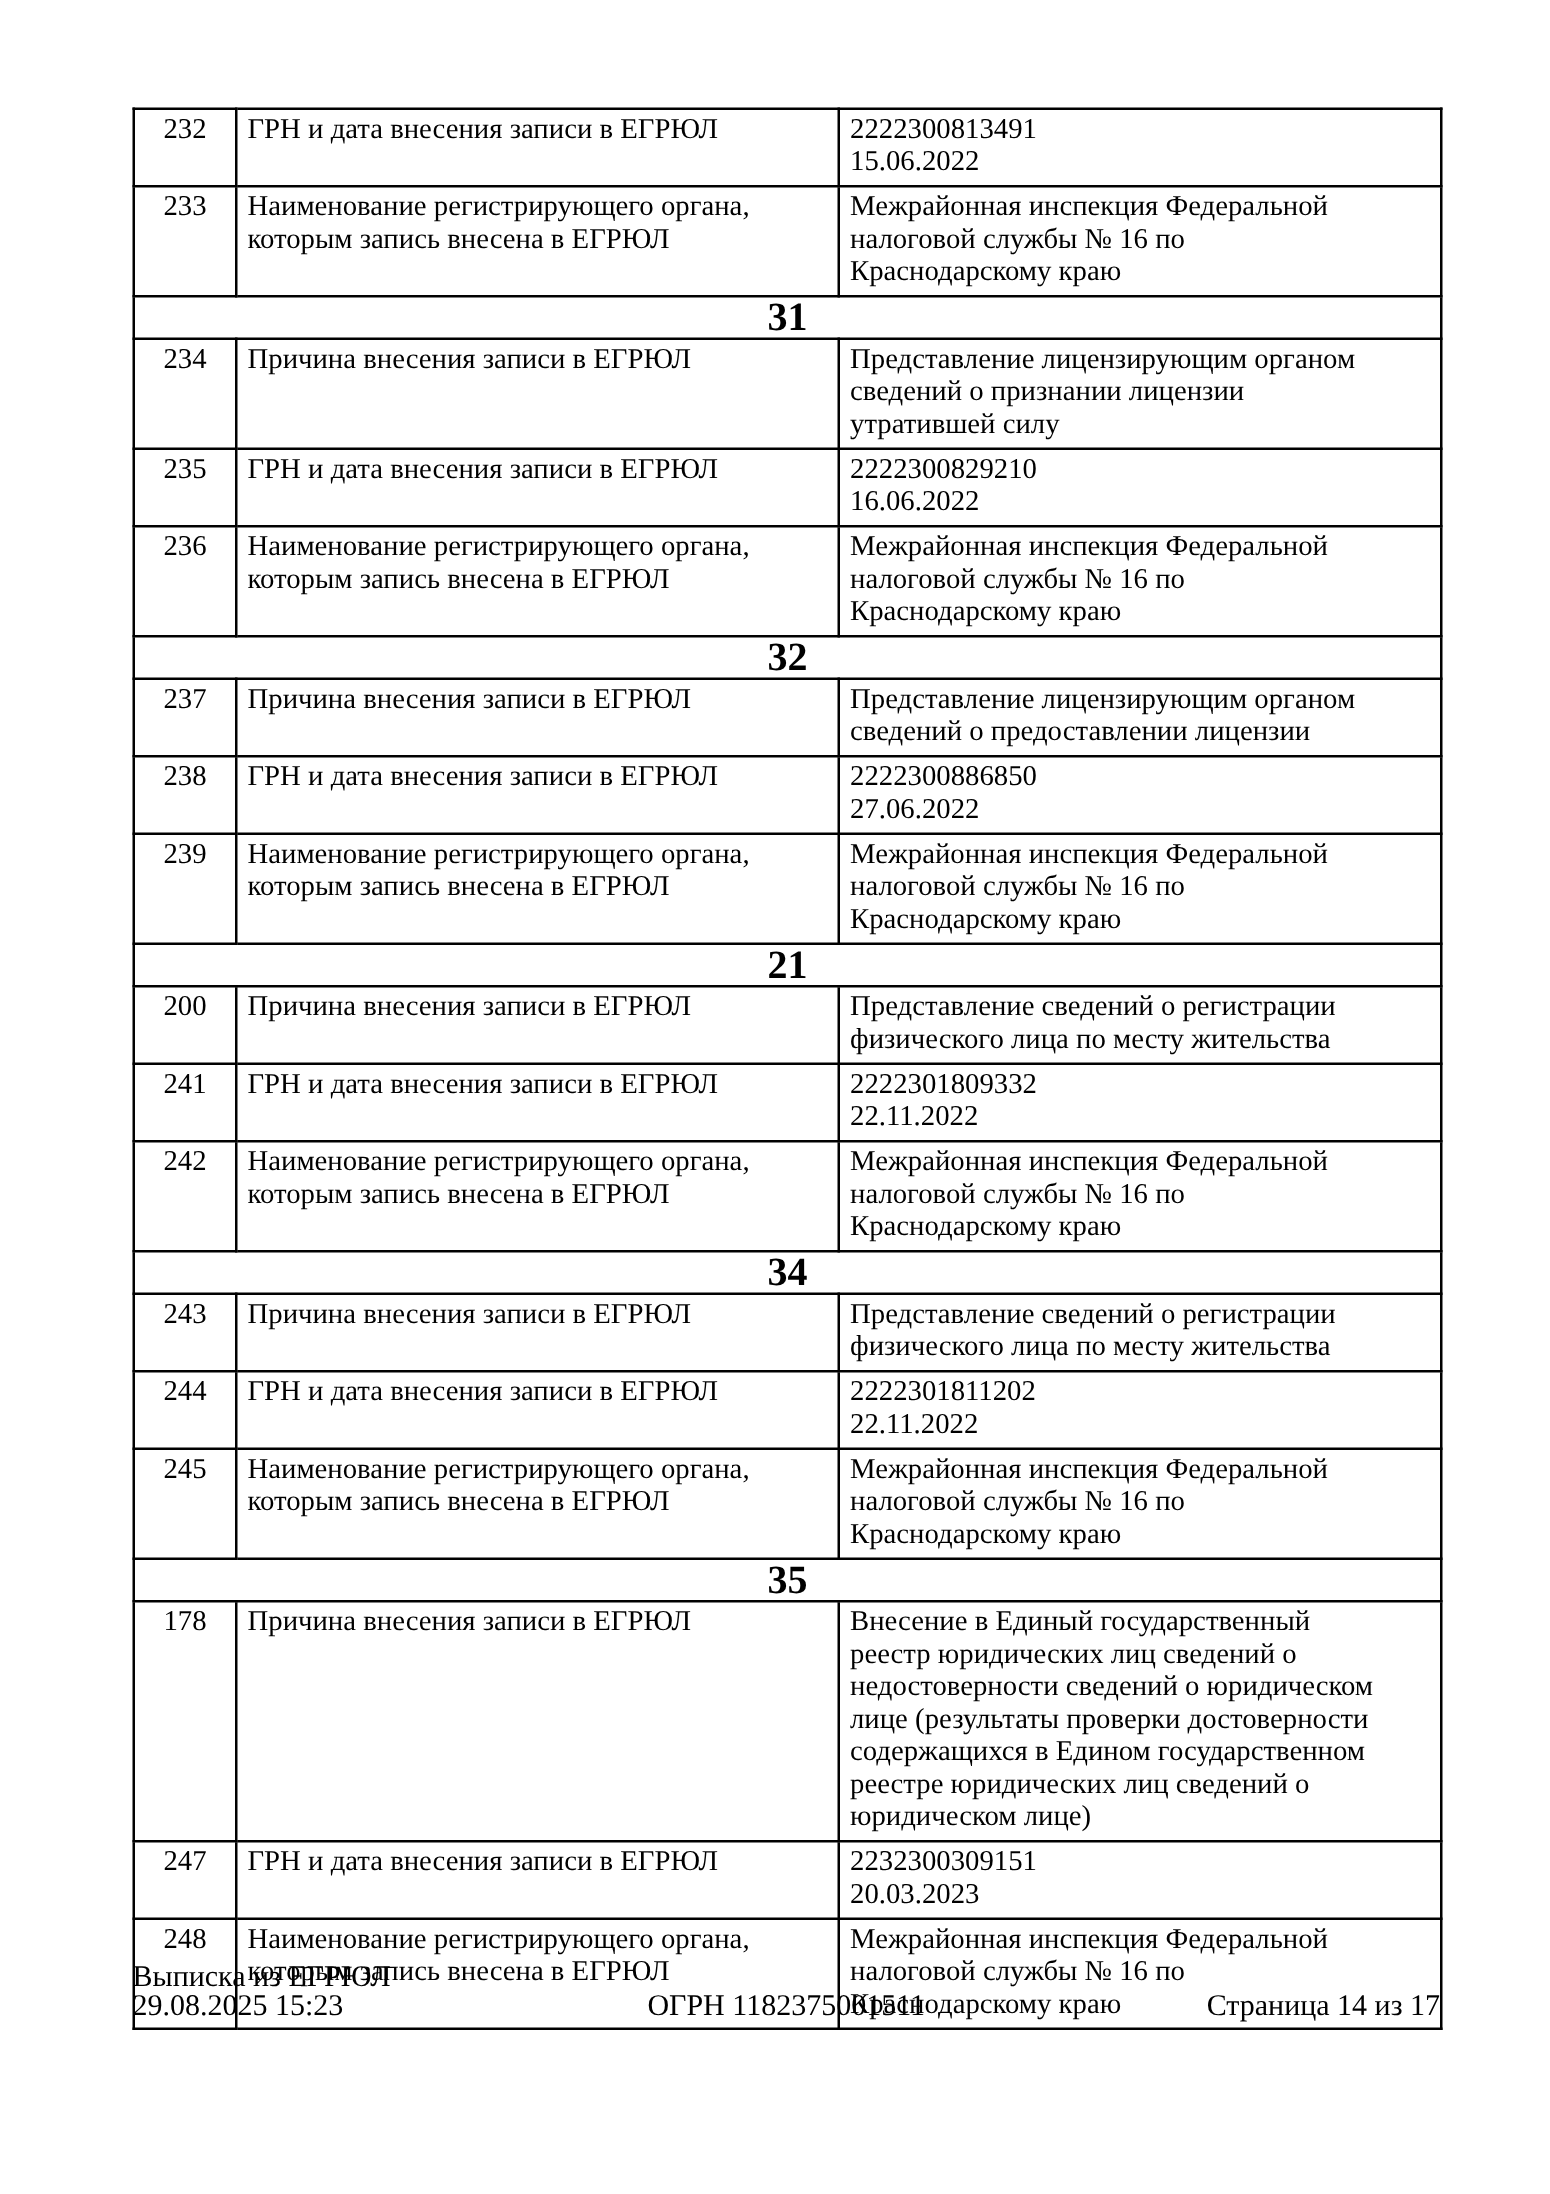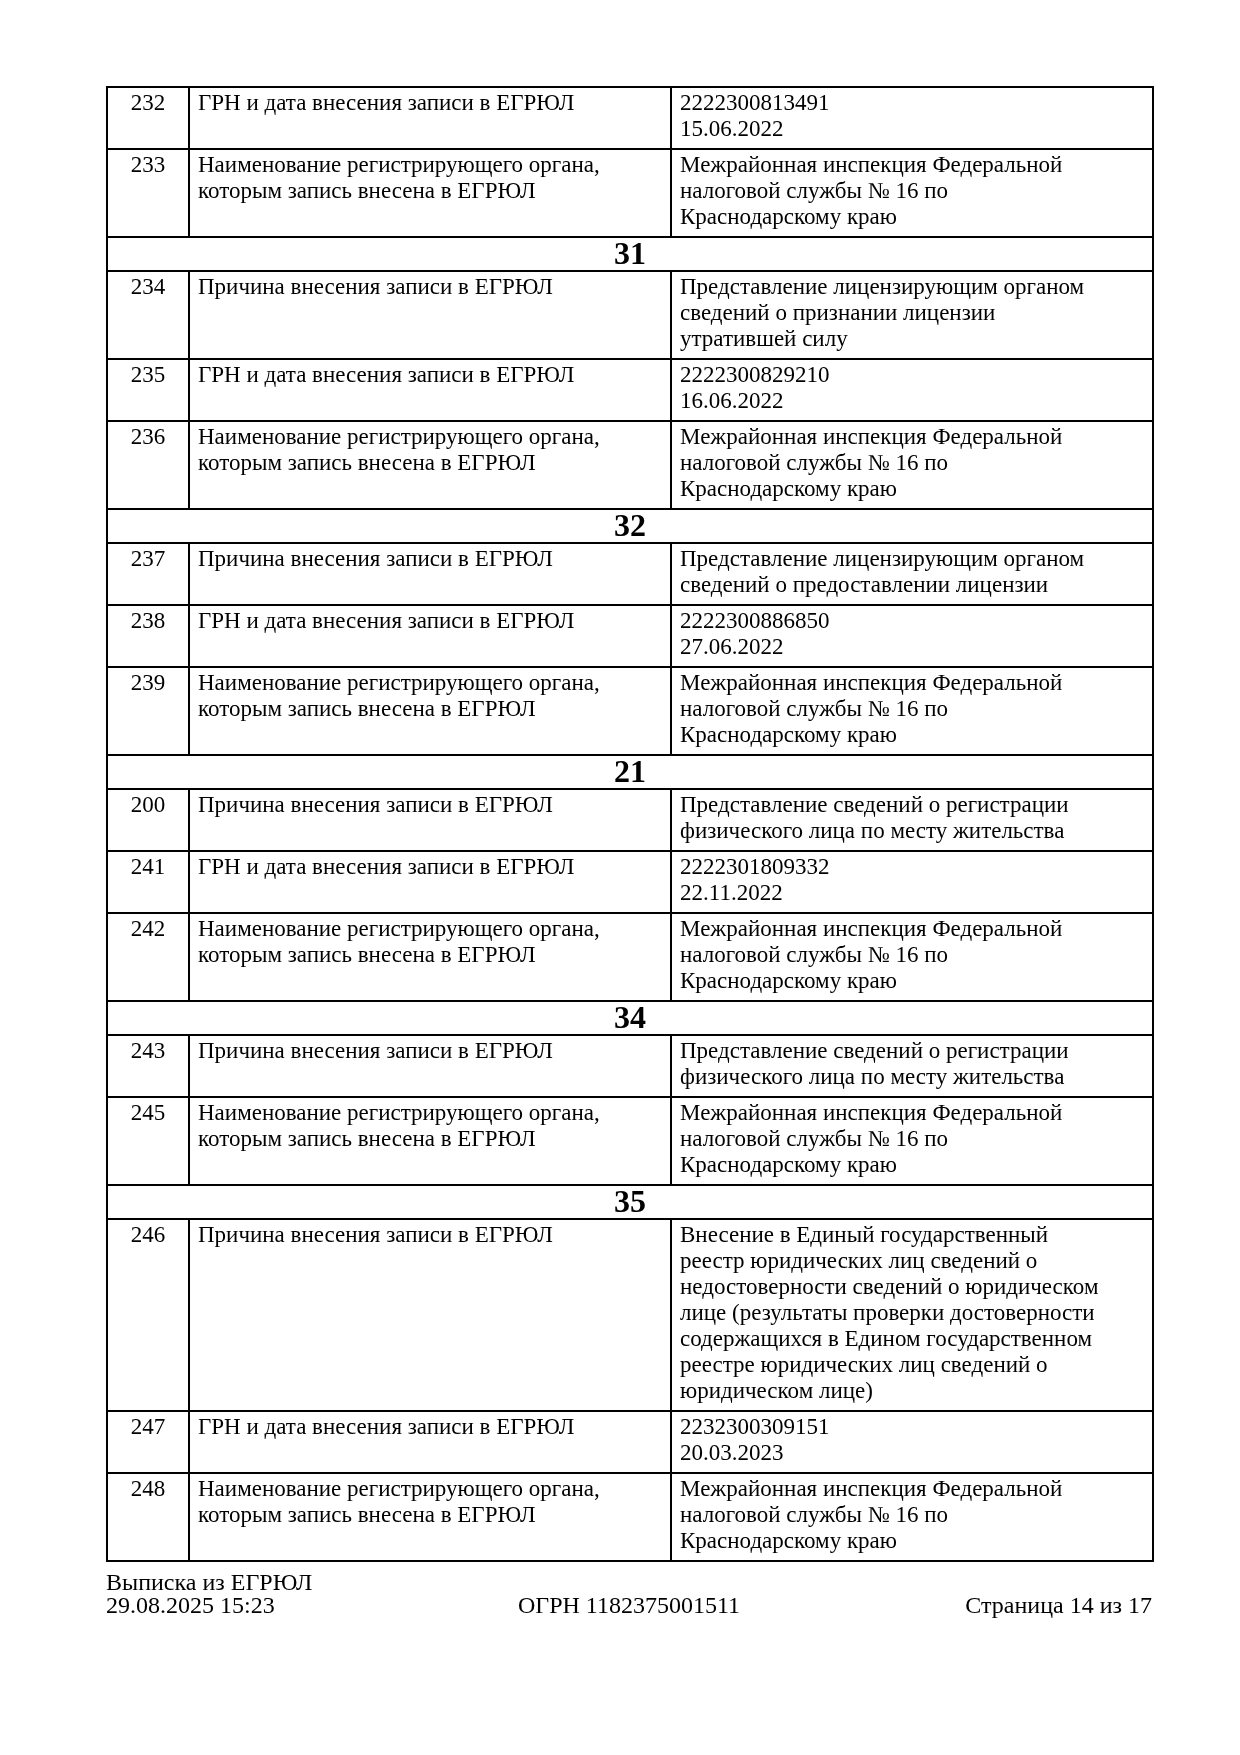--- a/index.html
+++ b/index.html
@@ -164,32 +164,38 @@
         <tr>
           <td colspan="3" class="cell-section">34</td>
         </tr>
         <tr>
           <td class="cell-num">243</td>
           <td class="cell-label">Причина внесения записи в ЕГРЮЛ</td>
           <td class="cell-value">Представление сведений о регистрации
 физического лица по месту жительства</td>
         </tr>
         <tr>
+          <td class="cell-num">244</td>
+          <td class="cell-label">ГРН и дата внесения записи в ЕГРЮЛ</td>
+          <td class="cell-value">2222301811202
+22.11.2022</td>
+        </tr>
+        <tr>
           <td class="cell-num">245</td>
           <td class="cell-label">Наименование регистрирующего органа,
 которым запись внесена в ЕГРЮЛ</td>
           <td class="cell-value">Межрайонная инспекция Федеральной
 налоговой службы № 16 по
 Краснодарскому краю</td>
         </tr>
         <tr>
           <td colspan="3" class="cell-section">35</td>
         </tr>
         <tr>
-          <td class="cell-num">246</td>
+          <td class="cell-num">178</td>
           <td class="cell-label">Причина внесения записи в ЕГРЮЛ</td>
           <td class="cell-value">Внесение в Единый государственный
 реестр юридических лиц сведений о
 недостоверности сведений о юридическом
 лице (результаты проверки достоверности
 содержащихся в Едином государственном
 реестре юридических лиц сведений о
 юридическом лице)</td>
         </tr>
         <tr>

